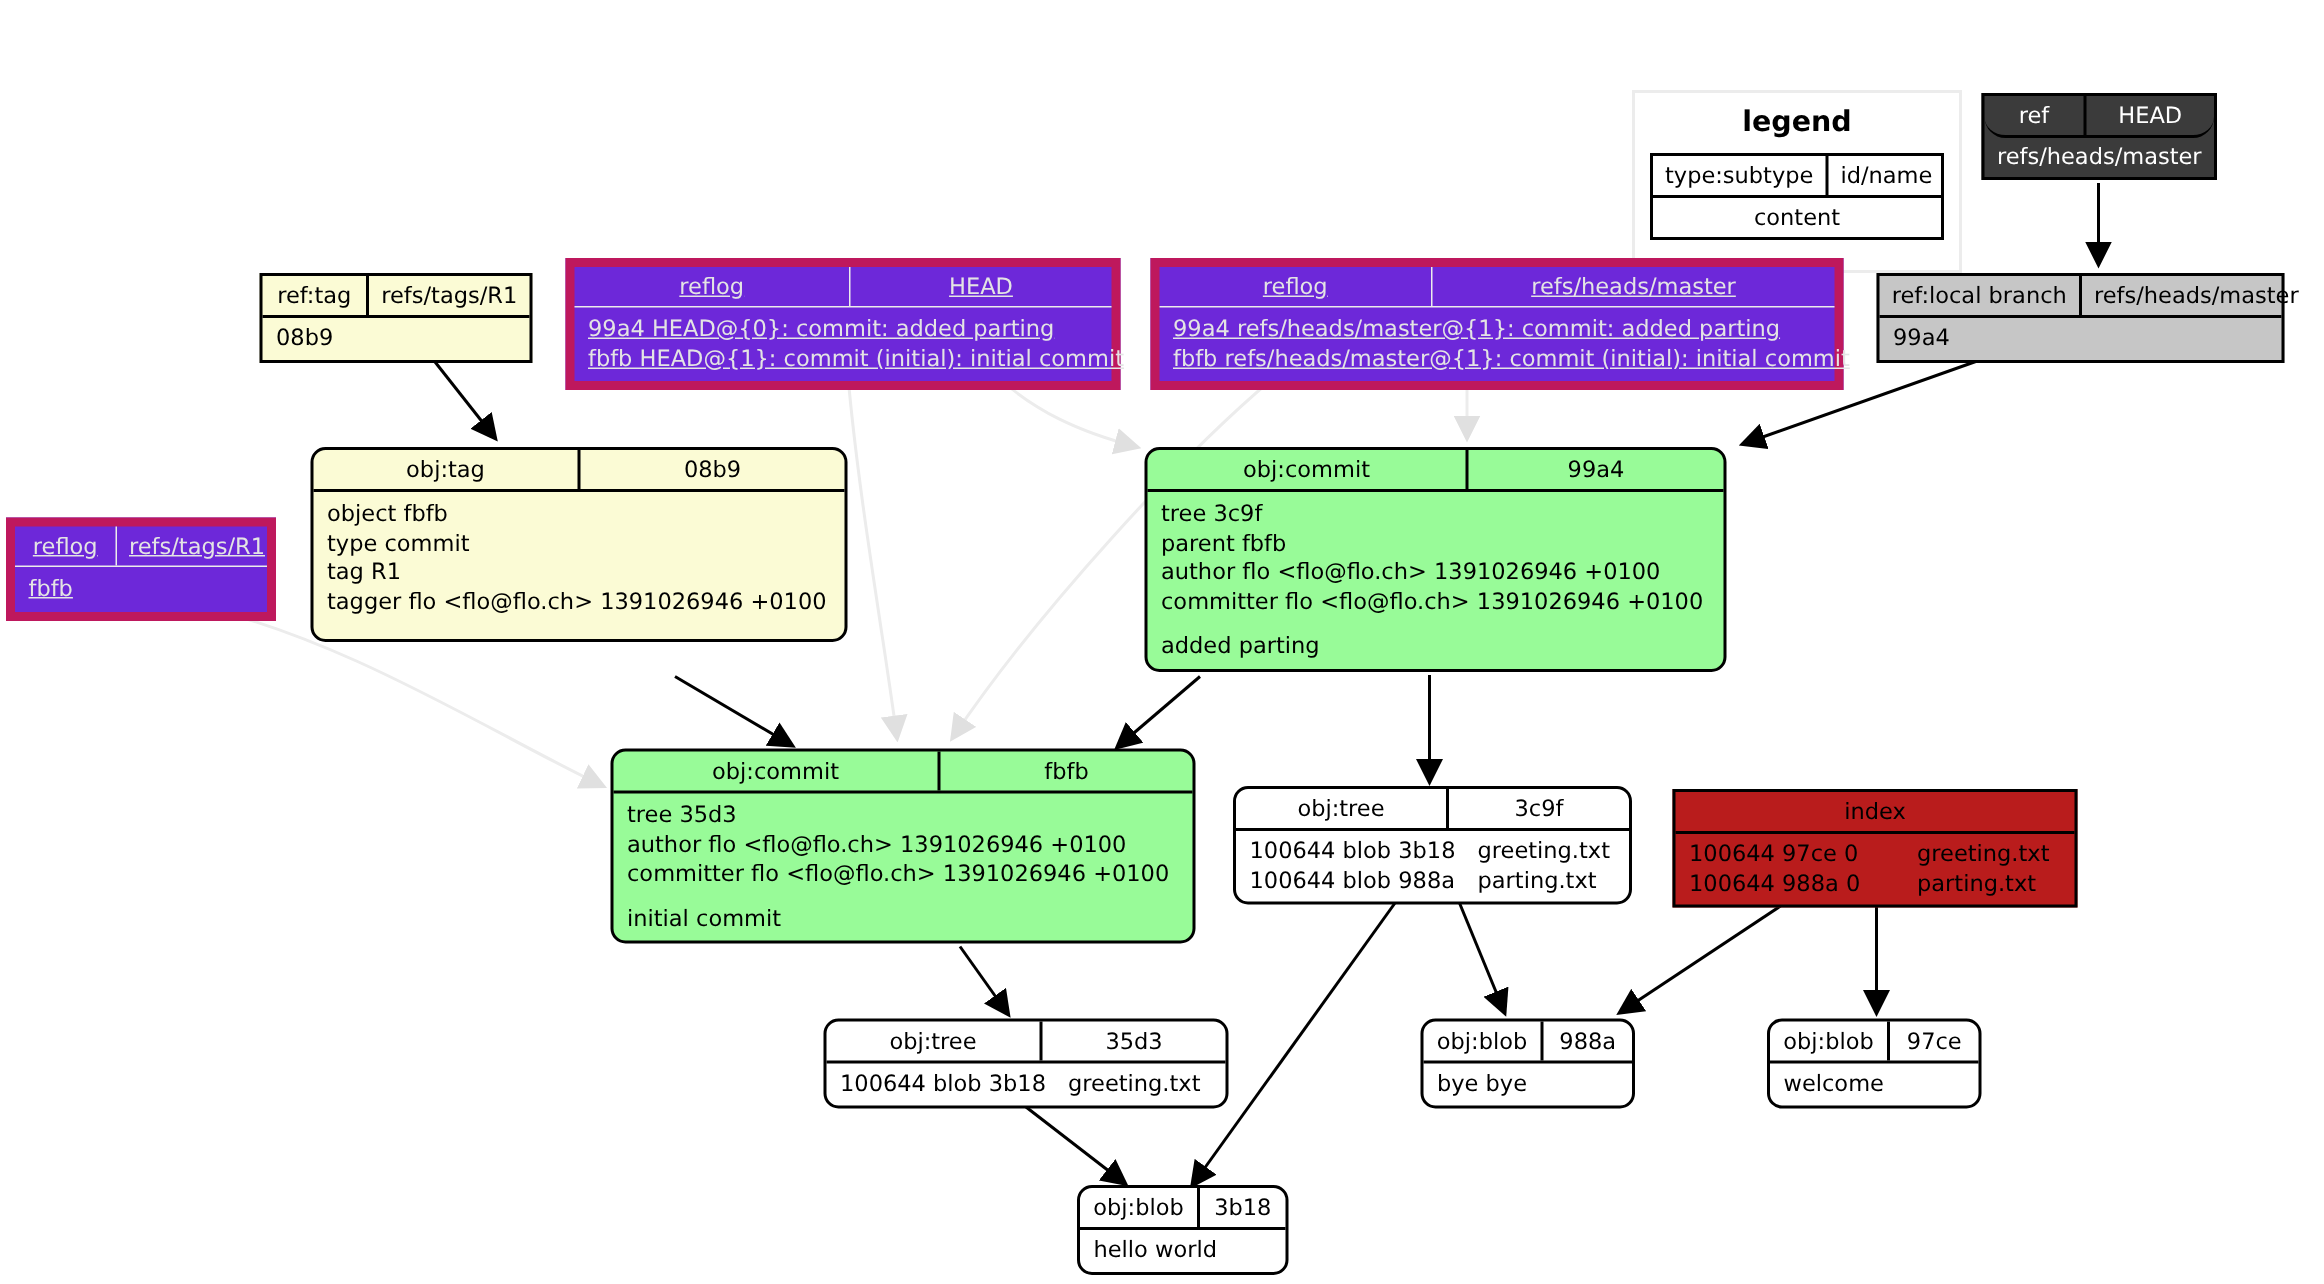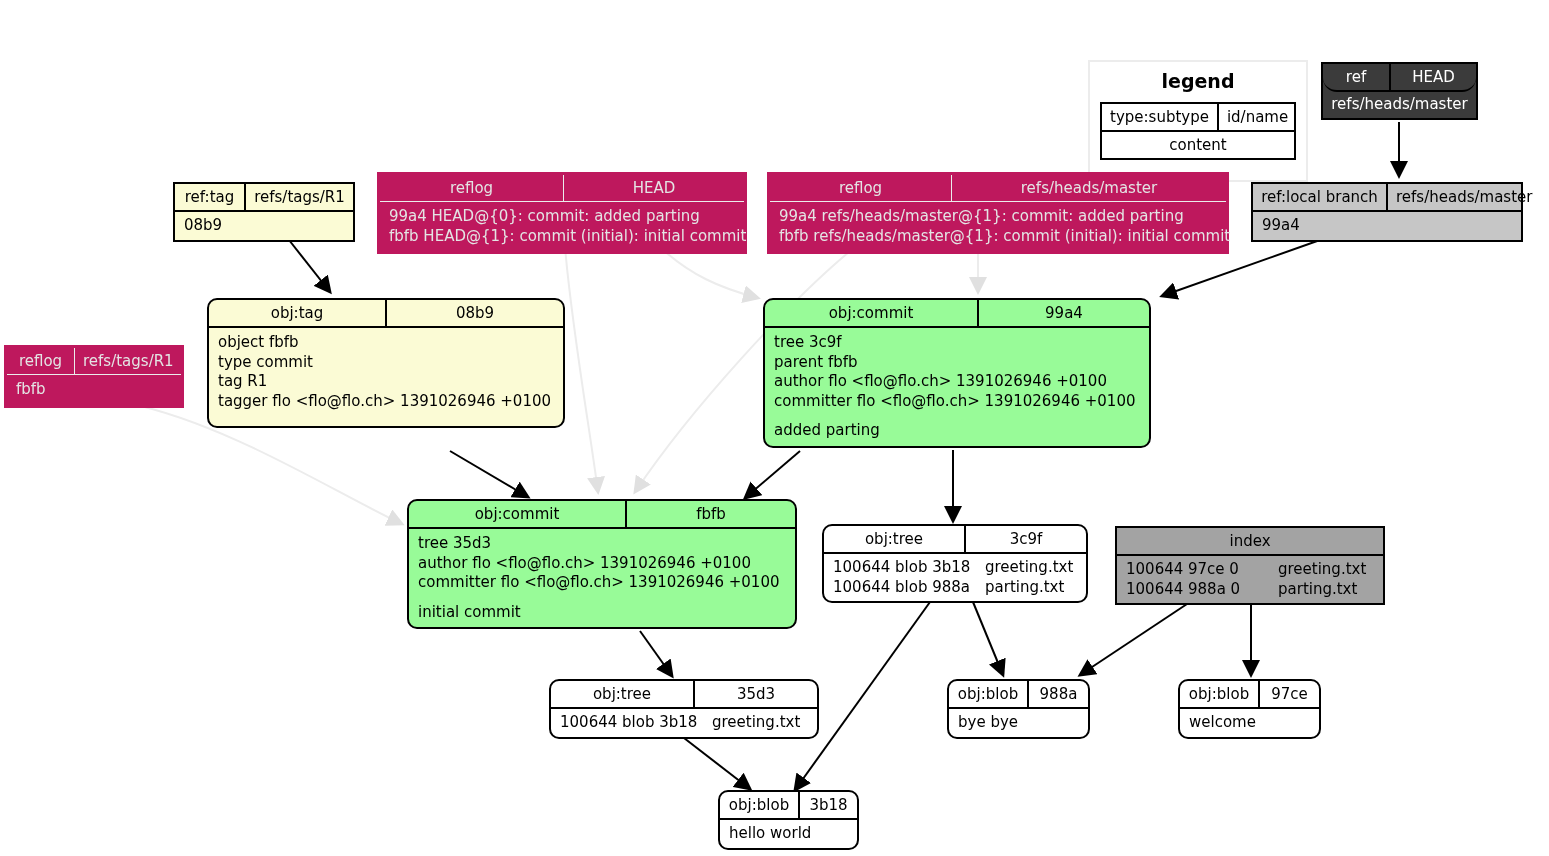--- a/index.html
+++ b/index.html
@@ -21,25 +21,25 @@
   .hdr .cellL { border-right:2px solid #000; }
   .body { padding:5px 9px; font-size:15px; line-height:19.5px; }
   .body .row { display:flex; white-space:pre; }
   .gap { height:10px; }
 
   
   .fill-yellow { background:#fbfbd5; }
   .fill-green  { background:#98fb98; }
   .fill-gray   { background:#c6c6c6; }
   .fill-dark   { background:#3b3b3b; color:#ffffff; border-color:#000; }
-  .fill-cyan   { background:#a3a3a3; }
+  .fill-cyan   { background:#b91c1c; }
   .fill-white  { background:#ffffff; }
 
   
-  .ghost { border:3px solid #be185d; color:#e4e4e4; background:#be185d; }
+  .ghost { border:6px solid #be185d; color:#e4e4e4; background:#6d28d9;text-decoration:underline; }
   .ghost .hdr { border-bottom:1px solid #ececec; }
   .ghost .hdr .cellL { border-right:1px solid #ececec; }
 
   .legend-box { position:absolute; border:2px solid #ececec; background:#fff; }
   .legend-title { text-align:center; font-weight:bold; font-size:19px; padding:8px 0 10px 0; }
   .legend-inner { border:2px solid #000; margin:0 10px 10px 10px; }
   .legend-inner .hdr .cellL { flex:0 0 116px; }
   .legend-inner .hdr .cellR { flex:1; }
   .legend-inner .content { text-align:center; font-size:15px; padding:4px 0; }
 </style>

